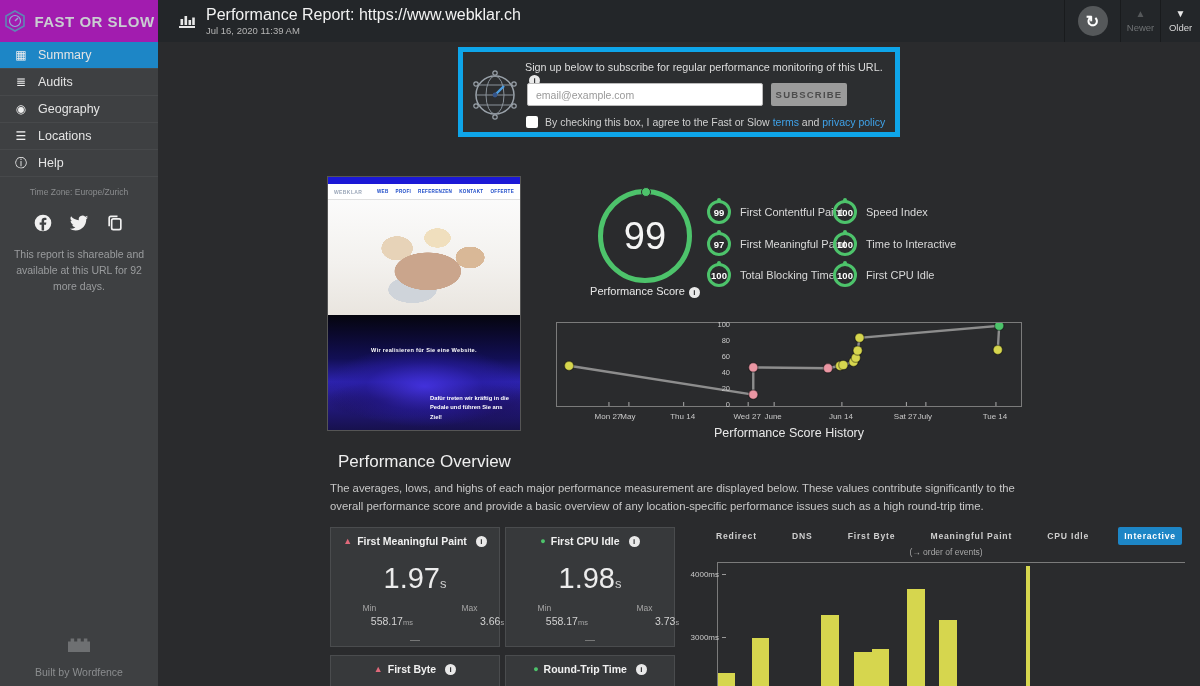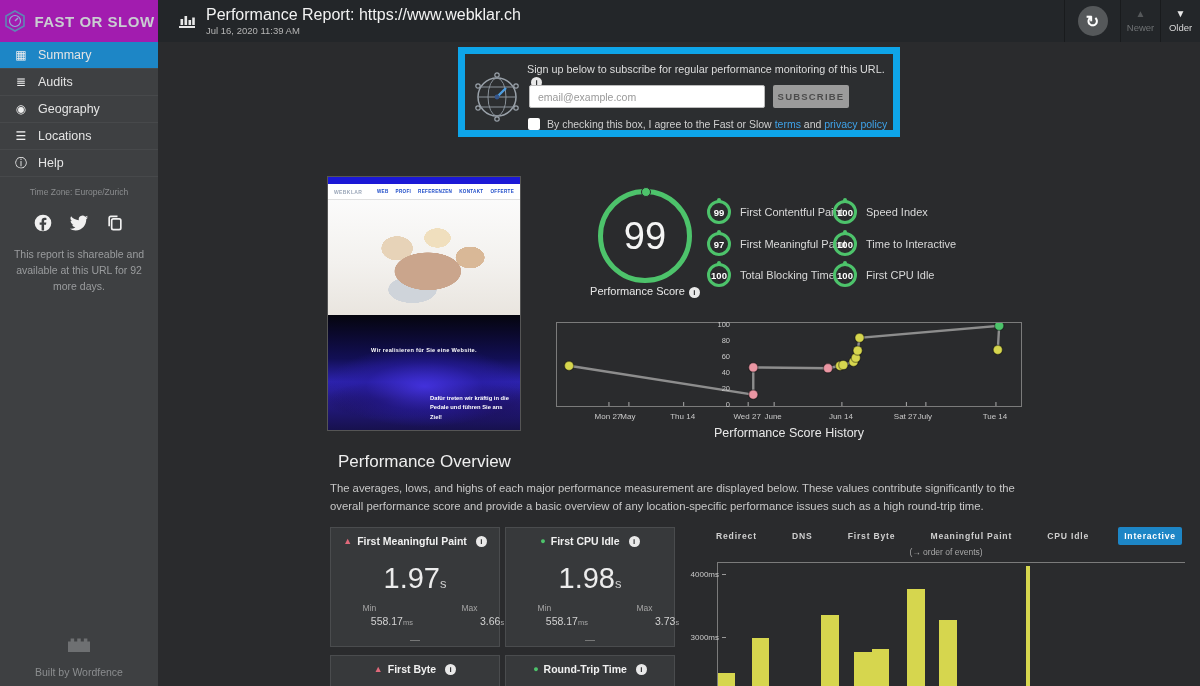--- a/index.html
+++ b/index.html
@@ -36,21 +36,21 @@
   .share-note { margin:14px 12px 0; text-align:center; color:#9a9c9e; font-size:10.5px; line-height:1.5; }
   .side-footer { position:absolute; bottom:8px; left:0; width:100%; text-align:center; }
   .castle { display:inline-block; width:22px; height:16px; background:#6e7072;
     -webkit-mask:linear-gradient(#000,#000); clip-path:polygon(0 100%,0 35%,12% 35%,12% 15%,28% 15%,28% 35%,42% 35%,42% 15%,58% 15%,58% 35%,72% 35%,72% 15%,88% 15%,88% 35%,100% 35%,100% 100%); }
   .built-by { color:#8b8d8f; font-size:10.5px; margin-top:10px; }
 
   
   .main { position:absolute; left:158px; top:42px; width:1042px; height:644px; }
 
   
-  .subscribe { position:absolute; left:300px; top:5px; width:442px; height:90px; background:#2c2e30; border:7px solid #0ea5e9; }
+  .subscribe { position:absolute; left:300px; top:5px; width:442px; height:90px; background:#2c2e30; border:5px solid #0ea5e9; }
   .sub-logo { position:absolute; left:5px; top:13px; }
   .sub-head { position:absolute; left:62px; top:9px; width:372px; color:#dddddd; font-size:10.8px; }
   .sub-input { position:absolute; left:64px; top:31px; width:236px; height:23px; background:#fff; border:1px solid #bbb; border-radius:2px; font-size:10.5px; padding:0 8px; color:#333; font-family:"Liberation Sans",sans-serif; }
   .sub-input::placeholder { color:#999; }
   .sub-btn { position:absolute; left:308px; top:31px; width:76px; height:23px; background:#9b9b9b; color:#4c4c4c; border:none; border-radius:2px; font-size:9.5px; font-weight:bold; letter-spacing:1.2px; cursor:pointer; font-family:"Liberation Sans",sans-serif; }
   .sub-agree { position:absolute; left:63px; top:64px; display:flex; align-items:center; gap:7px; color:#cfcfcf; font-size:10.5px; }
   .checkbox { width:12px; height:12px; background:#fff; border-radius:2px; cursor:pointer; }
   .link { color:#3fa3ea; cursor:pointer; }
   .info { display:inline-flex; width:11px; height:11px; border-radius:50%; background:#e9e9e9; color:#2a2b2d; font-size:8px; font-weight:bold; align-items:center; justify-content:center; vertical-align:middle; margin-left:4px; font-style:normal; }
 

